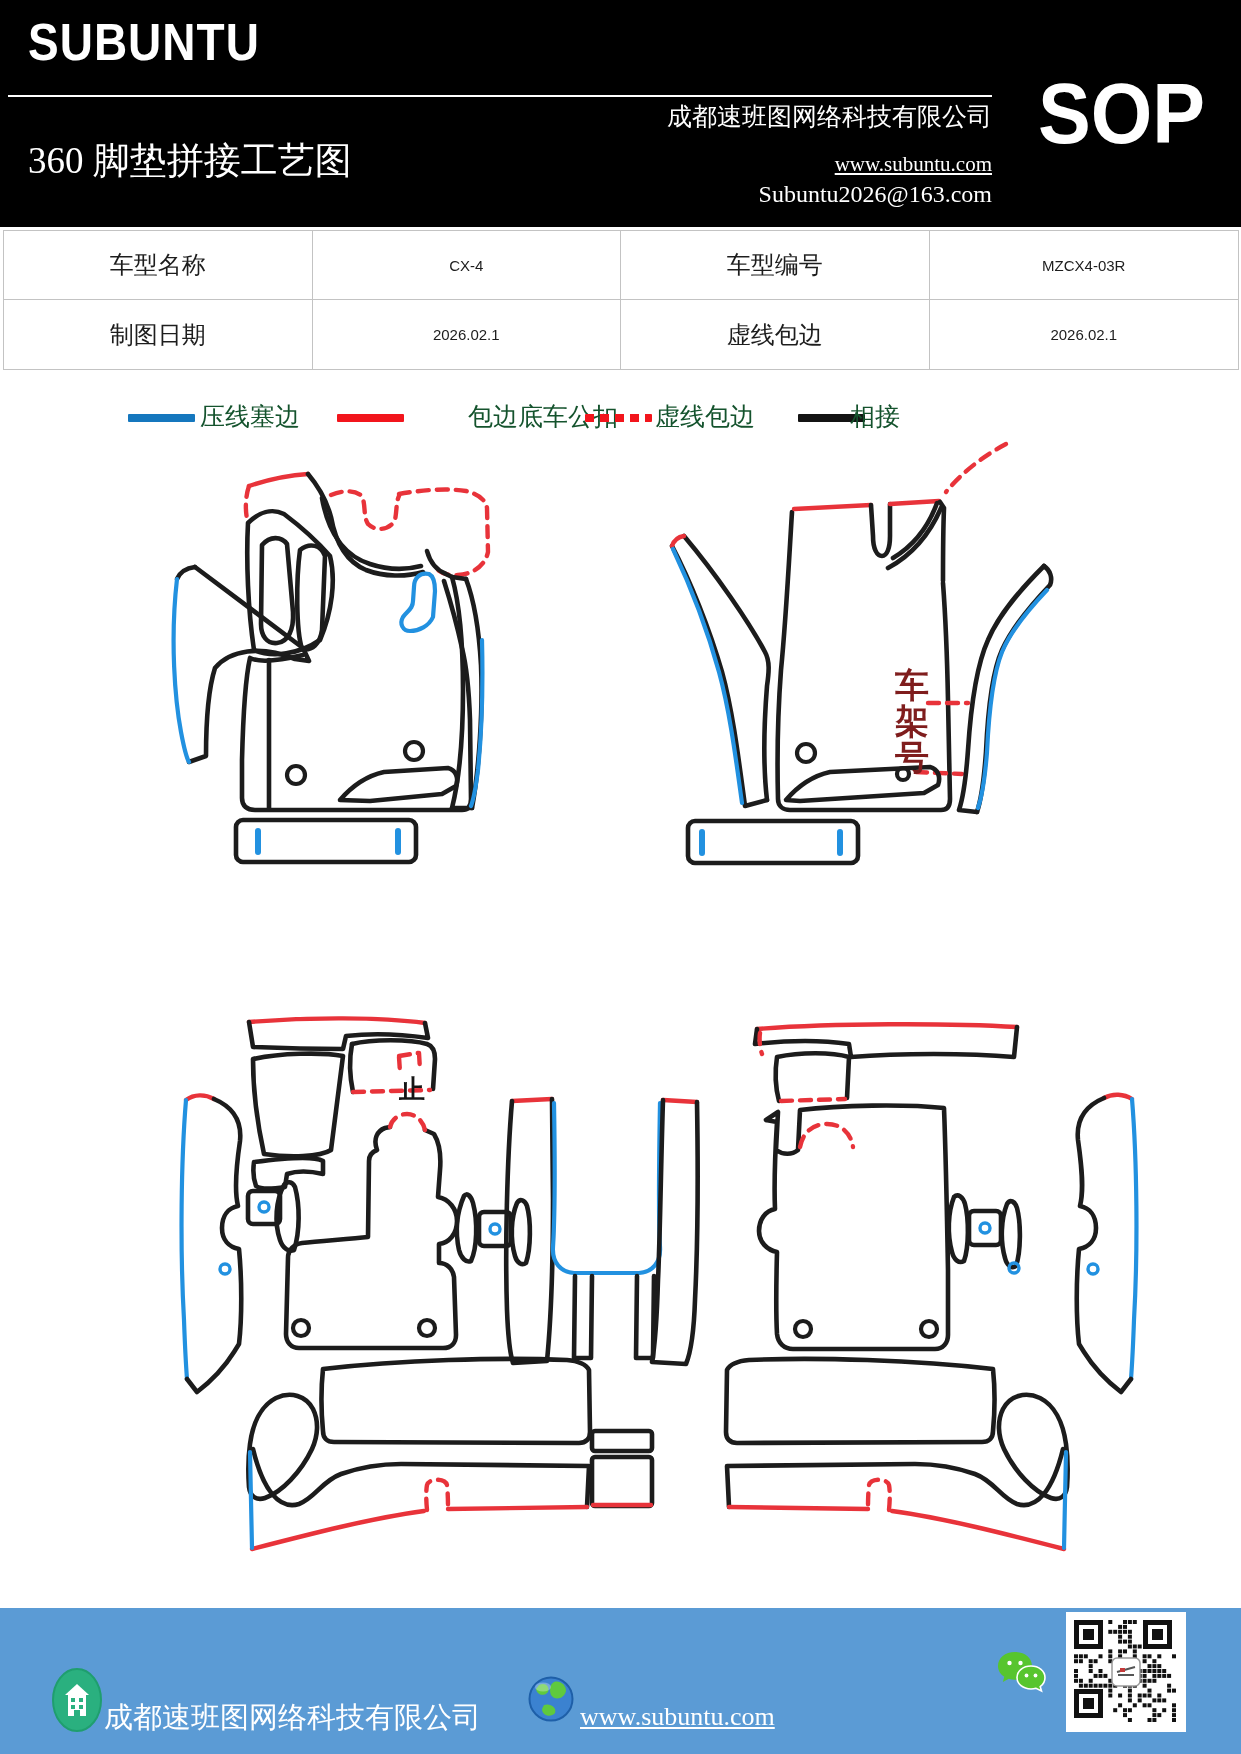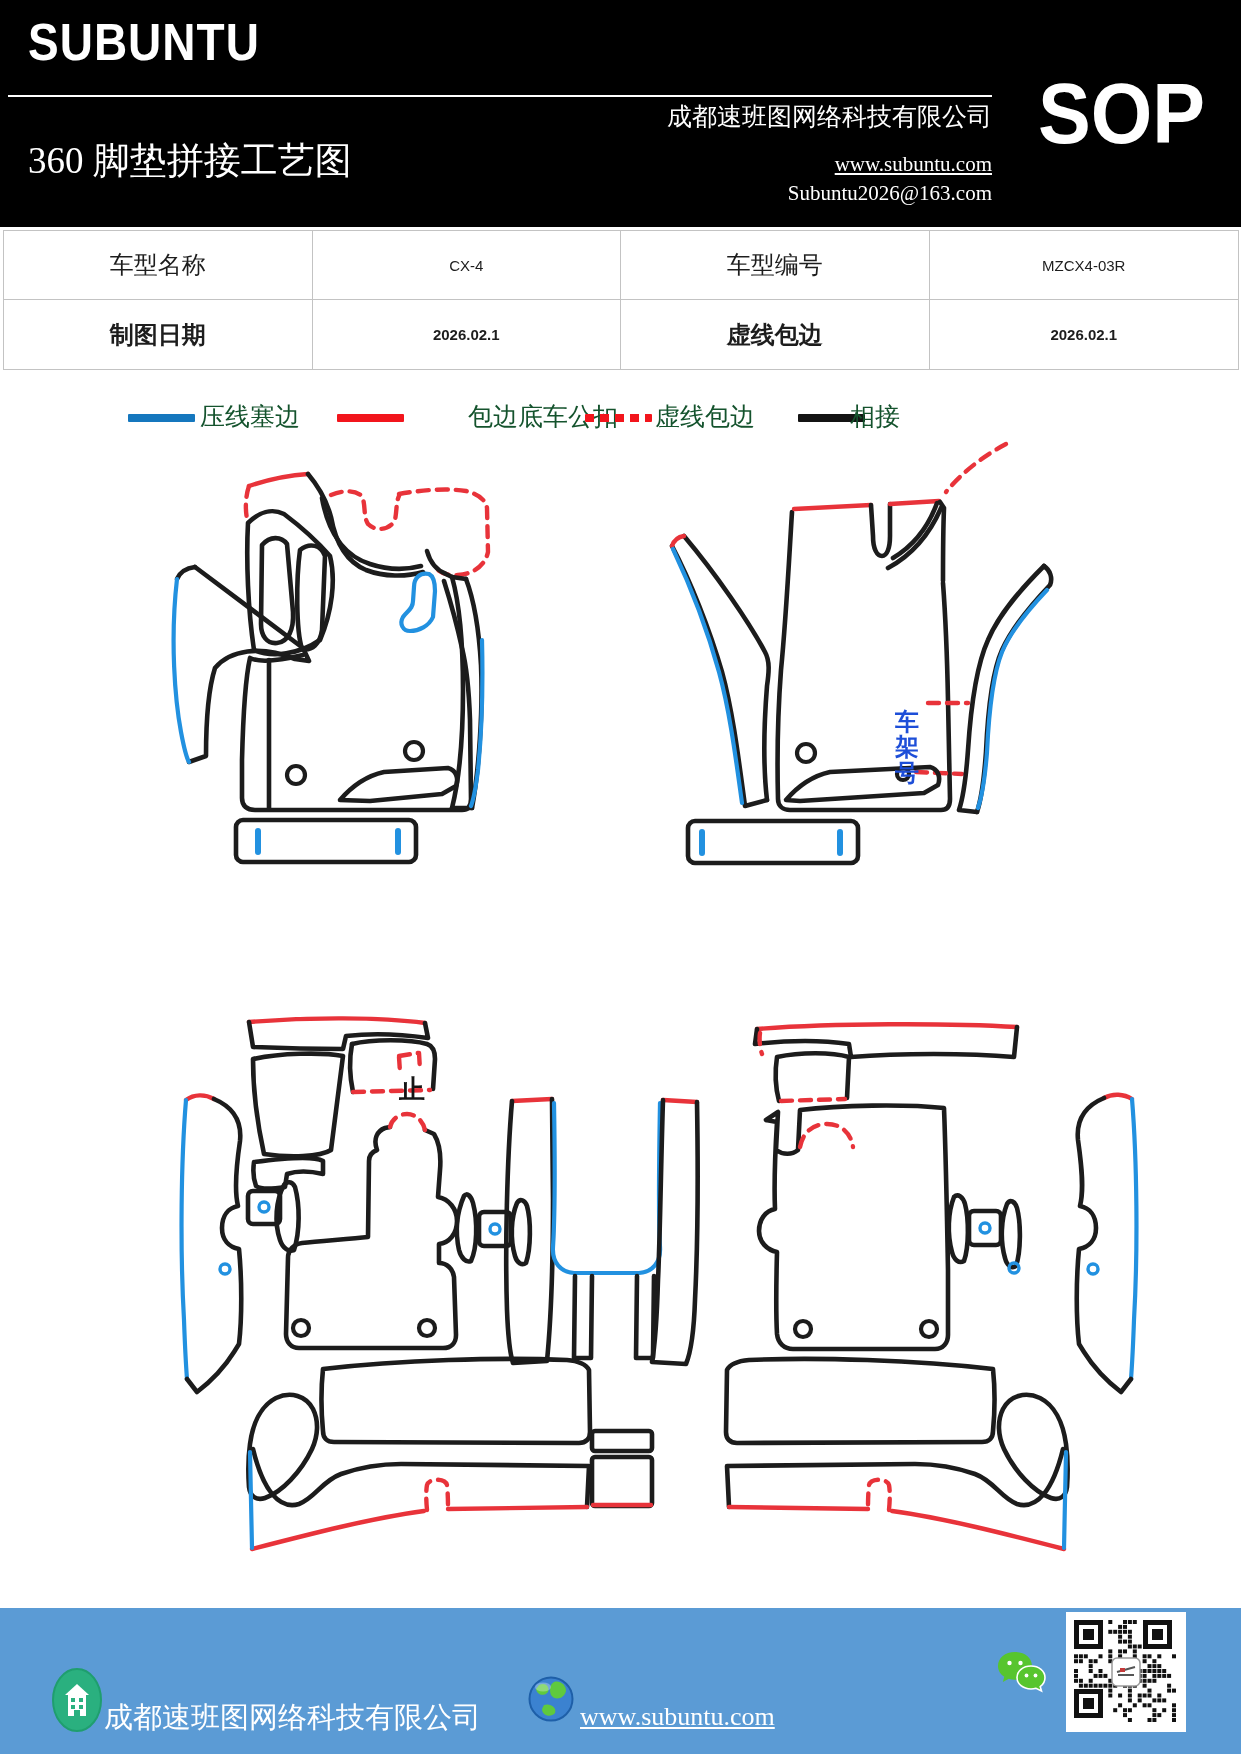--- a/index.html
+++ b/index.html
@@ -11,49 +11,49 @@
         letter-spacing:1px;transform:scaleY(1.12);transform-origin:top left;
         font-family:"Liberation Sans",sans-serif;}
   .header-rule{position:absolute;left:8px;top:95px;width:984px;height:2px;background:#fff;}
   .doc-title{position:absolute;left:28px;top:136px;color:#fff;font-size:37px;
         font-family:"Liberation Serif","DejaVu Serif",serif;}
   .hdr-company{position:absolute;left:600px;top:100px;width:392px;text-align:right;color:#fff;
         font-size:25px;font-family:"Liberation Serif","DejaVu Serif",serif;}
   .hdr-site{position:absolute;left:600px;top:152px;width:392px;text-align:right;color:#fff;
         font-size:21px;text-decoration:underline;font-family:"Liberation Serif",serif;}
   .hdr-mail{position:absolute;left:600px;top:181px;width:392px;text-align:right;color:#fff;
-        font-size:21px;font-family:"Liberation Serif",serif;}
+        font-size:24px;font-family:"Liberation Serif",serif;}
   .sop{position:absolute;left:1038px;top:64px;color:#fff;font-size:86px;font-weight:800;
         transform:scaleX(.92);transform-origin:top left;}
   
   .info-table{position:absolute;left:3px;top:230px;width:1234px;height:138px;
         display:grid;grid-template-columns:repeat(4,1fr);grid-template-rows:repeat(2,1fr);
         border:1px solid #c3c3c3;}
   .cell{border-right:1px solid #c3c3c3;border-bottom:1px solid #c3c3c3;
         display:flex;align-items:center;justify-content:center;color:#1d1d1d;}
   .cell:nth-child(4n){border-right:none;}
-  .cell:nth-child(n+5){border-bottom:none;font-weight:bold;}
+  .cell:nth-child(n+5){border-bottom:none;}
   .cell.lab{font-size:24px;font-family:"Liberation Serif","DejaVu Serif",serif;}
   .cell.val{font-size:15px;font-family:"Liberation Sans",sans-serif;}
   
   .legend-item{position:absolute;top:400px;height:34px;}
   .swatch{position:absolute;top:14px;width:67px;height:8px;border-radius:1px;}
   .legend-label{position:absolute;top:0;font-size:25px;color:#14532d;
         font-family:"Liberation Serif","DejaVu Serif",serif;white-space:nowrap;}
   
   .draw{position:absolute;left:0;top:0;width:1241px;height:1754px;pointer-events:none;}
   .draw path,.draw rect,.draw circle,.draw line{fill:none;stroke-linecap:round;stroke-linejoin:round;}
   .k{stroke:#1c1c1c;stroke-width:4.6px;}
   .b{stroke:#2291e0;stroke-width:4.2px;}
   .r{stroke:#e8333a;stroke-width:4.4px;}
   .rd{stroke:#e8333a;stroke-width:4.4px;stroke-dasharray:11 8;}
   .bdot{stroke:#2291e0;stroke-width:3.4px;fill:#fff;}
   .kdot{stroke:#1c1c1c;stroke-width:4.2px;fill:#fff;}
-  .vin-label{position:absolute;left:895px;top:668px;width:30px;font-size:24px;line-height:1.06;
-        font-weight:700;color:#1d4ed8;font-family:"Liberation Serif",serif;margin-top:42px;}
+  .vin-label{position:absolute;left:895px;top:668px;width:30px;font-size:34px;line-height:1.06;
+        font-weight:700;color:#7f1d1d;font-family:"Liberation Serif",serif;}
   .stop-label{position:absolute;left:399px;top:1072px;font-size:26px;font-weight:700;color:#141414;
         font-family:"Liberation Serif",serif;}
   
   .footer{position:absolute;left:0;top:1608px;width:1241px;height:146px;background:#5b9bd5;}
   .ft-company{position:absolute;left:104px;top:1698px;color:#fff;font-size:29px;
         font-family:"Liberation Serif","DejaVu Serif",serif;}
   .ft-site{position:absolute;left:580px;top:1702px;color:#fff;font-size:26px;
         text-decoration:underline;font-family:"Liberation Serif",serif;}
   .icon{position:absolute;}
   .qr-box{position:absolute;left:1066px;top:1612px;width:120px;height:120px;background:#fff;}

